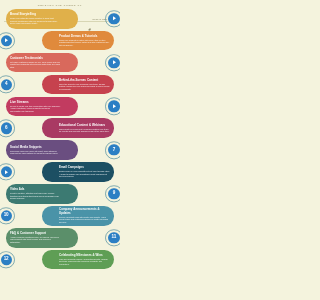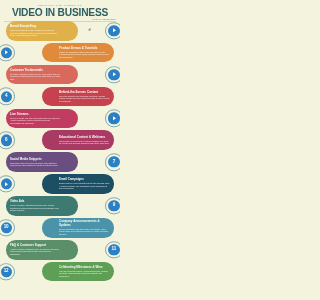--- a/index.html
+++ b/index.html
@@ -98,21 +98,20 @@
     margin-left:1.1px;
   }
 </style>
 </head>
 <body>
 
 <div id="poster">
 
   <div class="header">
     <div class="kicker">UNLEASH THE POWER OF</div>
-    <div class="title">VIDEO IN BUSINESS</div>
     <div class="rule"></div>
     <div class="brand">
       <span class="brand-mark">
         <svg viewBox="0 0 12 12" width="3.2" height="3.2" aria-hidden="true">
           <path d="M10.5 1.5C6 1.2 2.2 3.2 1.8 6.8c-.2 1.7.6 3 1.6 3.6.3-2.4 1.9-4.6 4.5-5.7-2 1.6-3.2 3.5-3.5 5.9 3.5.4 6.1-2.6 6.1-9.1z" fill="#8d8a6c"></path>
         </svg>
       </span>
       <span class="brand-text">SOCIAL NETWORKS</span>
     </div>
   </div>

